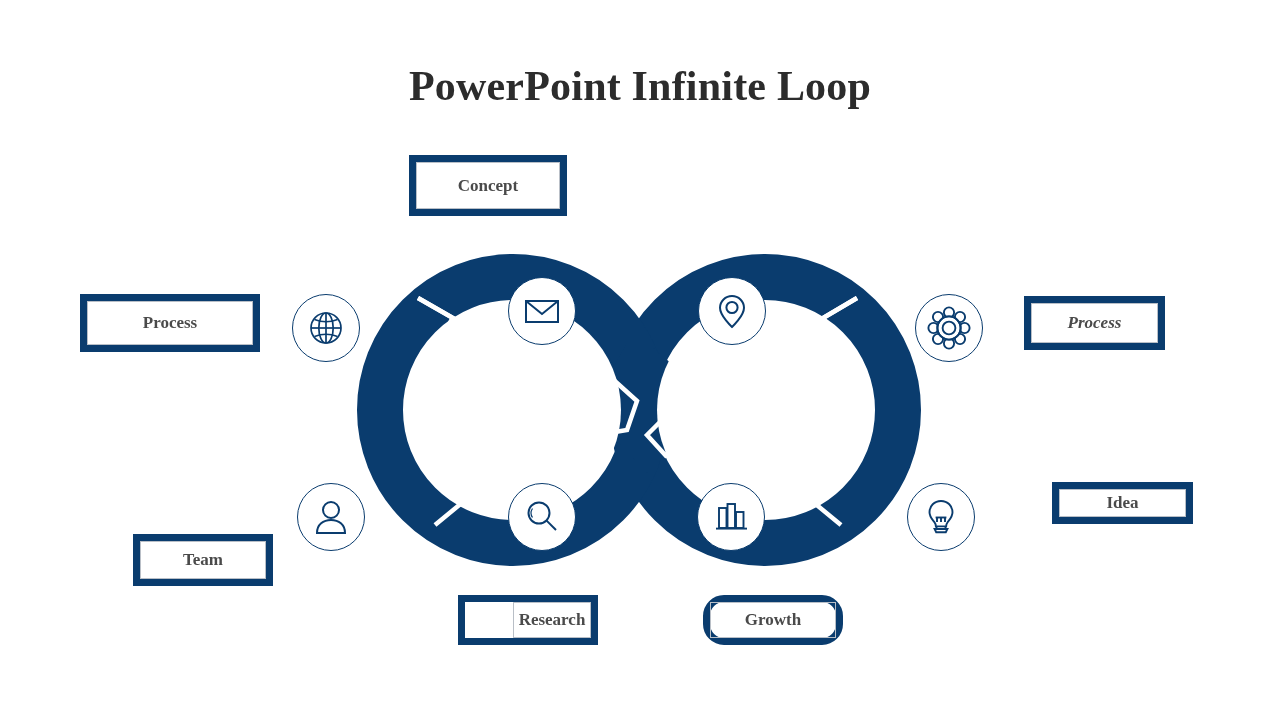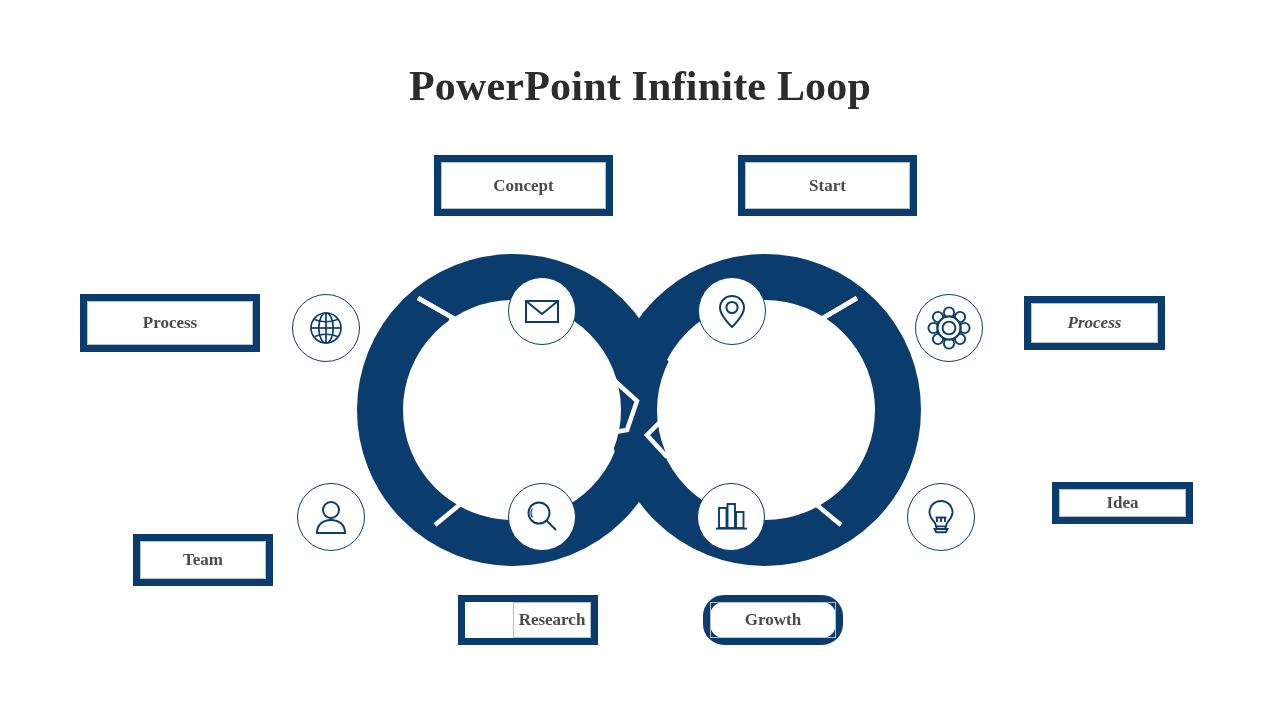--- a/index.html
+++ b/index.html
@@ -62,21 +62,21 @@
     display: flex;
     align-items: center;
     justify-content: center;
     font-family: "Liberation Serif", "DejaVu Serif", serif;
     font-weight: bold;
     font-size: 17px;
     color: #4a4a4a;
     white-space: nowrap;
   }
 
-  #box-concept  { left: 409px; top: 155px; width: 179px; height: 61px; margin-left: 25px; }
+  #box-concept  { left: 409px; top: 155px; width: 158px; height: 61px; }
   #box-start    { left: 738px; top: 155px; width: 179px; height: 61px; }
   #box-business { left: 80px;  top: 294px; width: 180px; height: 58px; }
   #box-process  { left: 1024px;top: 296px; width: 141px; height: 54px; font-style: italic; }
   #box-team     { left: 133px; top: 502px; width: 140px; height: 52px; margin-top: 32px; }
   #box-idea     { left: 1052px;top: 482px; width: 141px; height: 42px; align-items: flex-end; }
   #box-research { left: 458px; top: 595px; width: 140px; height: 50px; padding-left: 48px; }
   #box-growth   { left: 703px; top: 595px; width: 140px; height: 50px; border-radius: 21px; }
 
   
   .icon-badge {
@@ -227,23 +227,20 @@
       <path d="M17 21.5 L17 26 M21 21.5 L21 26 M25 21.5 L25 26"></path>
       <path d="M15.6 21.5 L26.4 21.5"></path>
       <path d="M16.5 30.4 L16.5 33 L25.5 33 L25.5 30.4"></path>
       <path d="M14.6 33 L27.4 33 L25.8 36.2 L16.2 36.2 Z"></path>
     </svg>
   </div>
 
   <div class="label-box" id="box-concept">
     <span class="label-inner">Concept</span>
   </div>
-  <div class="label-box" id="box-start">
-    <span class="label-inner">Start</span>
-  </div>
   <div class="label-box" id="box-business">
     <span class="label-inner">Process</span>
   </div>
   <div class="label-box" id="box-process">
     <span class="label-inner">Process</span>
   </div>
   <div class="label-box" id="box-team">
     <span class="label-inner">Team</span>
   </div>
   <div class="label-box" id="box-idea">

